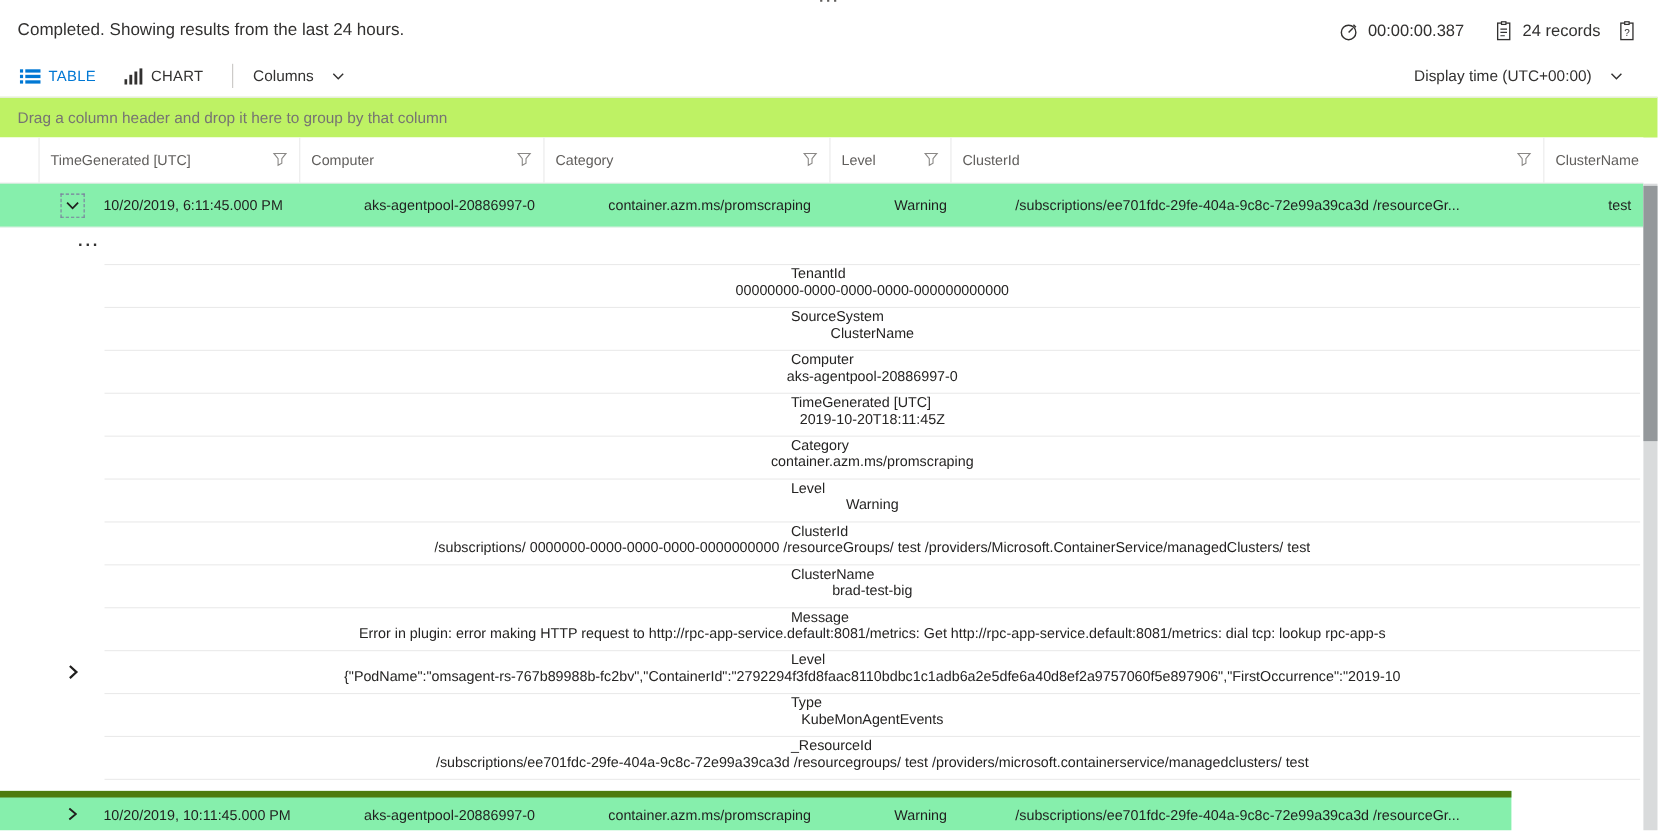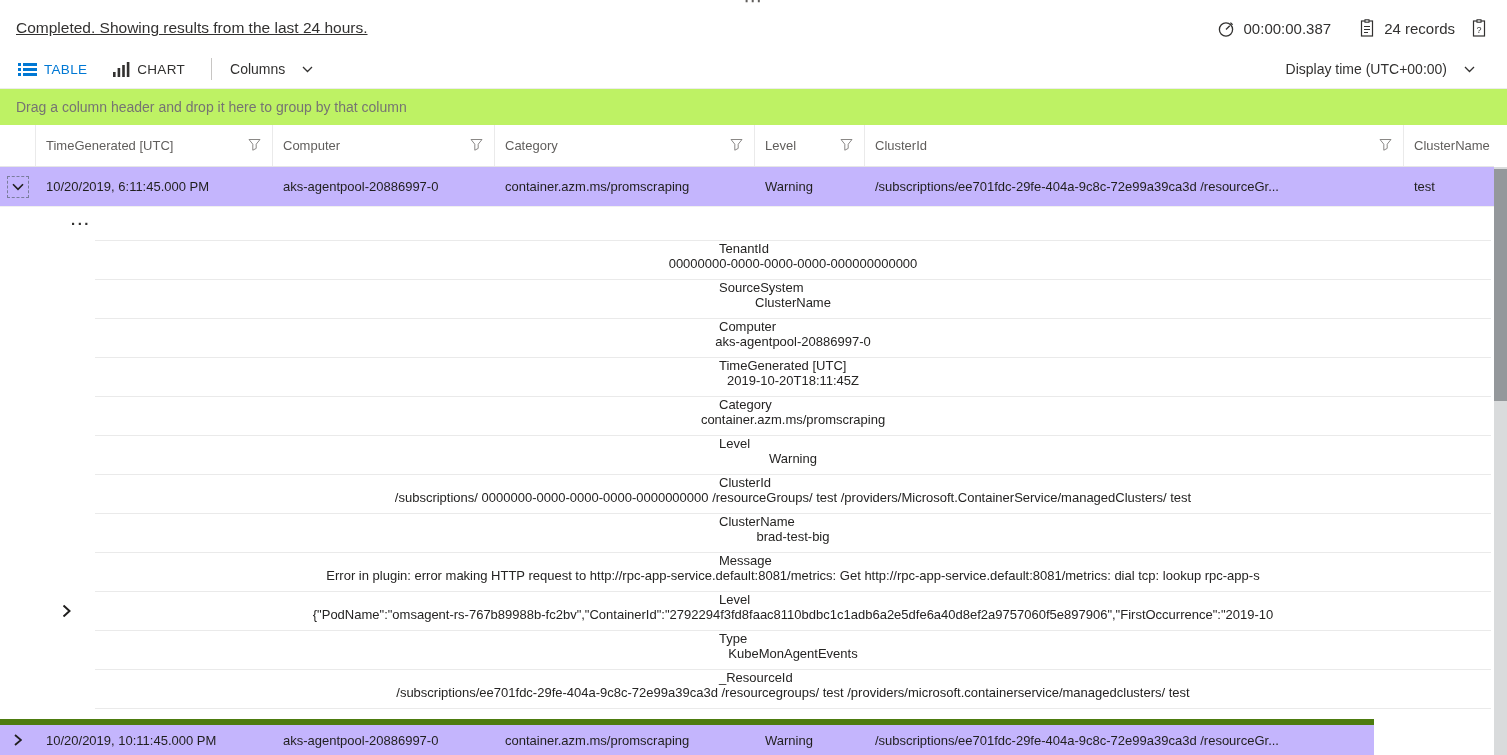--- a/index.html
+++ b/index.html
@@ -6,21 +6,21 @@
   body { background:#fff; }
   .app {
     position:relative; width:1507px; height:755px; overflow:hidden; background:#fff;
     font-family:"Liberation Sans","DejaVu Sans",sans-serif; color:#252423; font-size:13px;
   }
   
   .resize-handle { position:absolute; top:-6px; left:0; right:0; text-align:center;
     color:#605e5c; font-size:19px; letter-spacing:1px; height:14px; line-height:14px; cursor:row-resize; }
   
   .status-row { position:absolute; top:12px; left:16px; right:20px; height:32px; display:flex; align-items:center; }
-  .status-msg { font-size:15.5px; color:#323130;text-decoration:underline; }
+  .status-msg { font-size:15.5px; color:#323130; }
   .status-right { margin-left:auto; display:flex; align-items:center; }
   .status-right .txt { font-size:15px; color:#323130; }
   .ic { display:inline-flex; align-items:center; }
   
   .tab-row { position:absolute; top:53px; left:18px; right:32px; height:32px; display:flex; align-items:center;justify-content:space-between; }
   .tab { display:flex; align-items:center; gap:7px; cursor:pointer; margin-right:26px; }
   .tab-label { font-size:13.5px; letter-spacing:.3px; }
   .tab.active .tab-label { color:#0078d4; }
   .tab:not(.active) .tab-label { color:#323130; }
   .vdiv { width:1px; height:22px; background:#c8c6c4; margin:0 18px 0 0; }
@@ -30,21 +30,21 @@
   .group-bar { position:absolute; top:88px; left:0; width:1507px; height:37px; background:#bef264;
     border-top:1px solid #ececec; display:flex; align-items:center; padding-left:16px; }
   .group-bar span { font-size:14px; color:#767472; }
   
   .grid-row { display:grid; grid-template-columns:36px 237px 222px 260px 110px 539px 1fr; }
   .header-row { position:absolute; top:125px; left:0; width:1494px; height:42px; border-bottom:1px solid #e6e6e6; background:#fff; }
   .hcell { position:relative; display:flex; align-items:center; padding-left:10px; color:#605e5c;
     font-size:13px; border-right:1px solid #eaeaea; white-space:nowrap; overflow:hidden; cursor:pointer; }
   .hcell .funnel { position:absolute; right:10px; top:50%; transform:translateY(-50%); }
   .hcell:last-child { border-right:none; }
-  .data-row { position:absolute; left:0; width:1494px; height:40px; background:#c4b5fd; cursor:pointer; }
+  .data-row { position:absolute; left:0; width:1494px; height:40px; background:#86efac; cursor:pointer;padding-left:48px; }
   .row-0 { top:167px; border-bottom:1px solid #f0f0f0; }
   .row-1 { top:719px; left:0; width:1374px; height:36px; border-top:6px solid #4d7c0f; }
   .cell { display:flex; align-items:center; padding-left:10px; white-space:nowrap; overflow:hidden; color:#201f1e; }
   .expander-cell { justify-content:center; padding-left:0; }
   .expander-box { width:22px; height:22px; border:1px dashed #7a7d9c; display:flex; align-items:center; justify-content:center; }
   
   .details { position:absolute; top:207px; left:0; width:1494px; height:512px; background:#fff; }
   .more-dots { position:absolute; top:4px; left:71px; font-size:15px; font-weight:bold; letter-spacing:2.5px; color:#323130; }
   .detail-rows { position:absolute; top:33px; left:95px; right:3px; border-top:1px solid #eaeaea; }
   .detail-row { position:relative; display:flex; align-items:center; height:39px; border-bottom:1px solid #eaeaea;flex-direction:column; }

